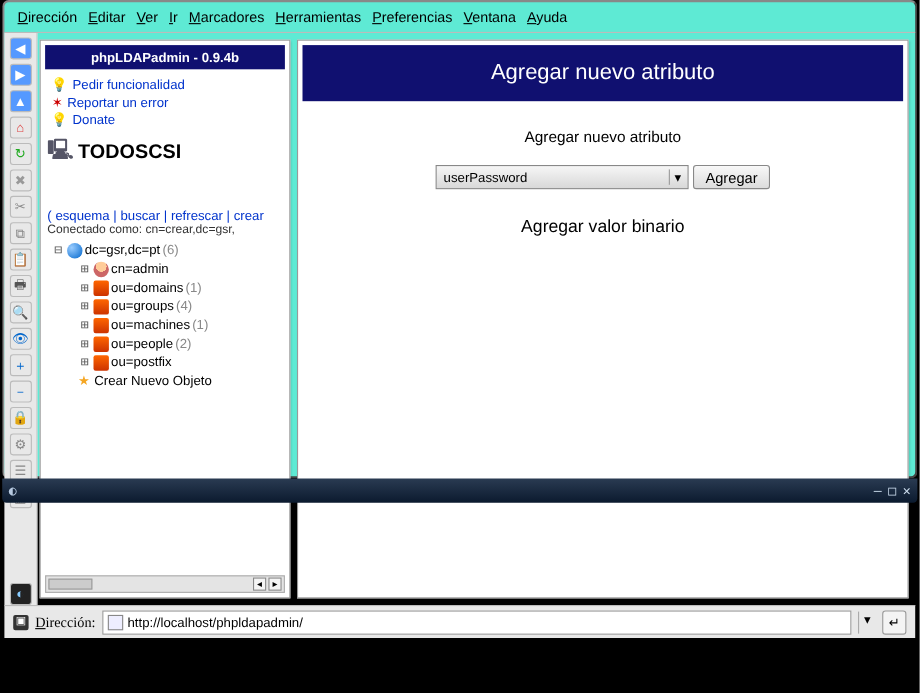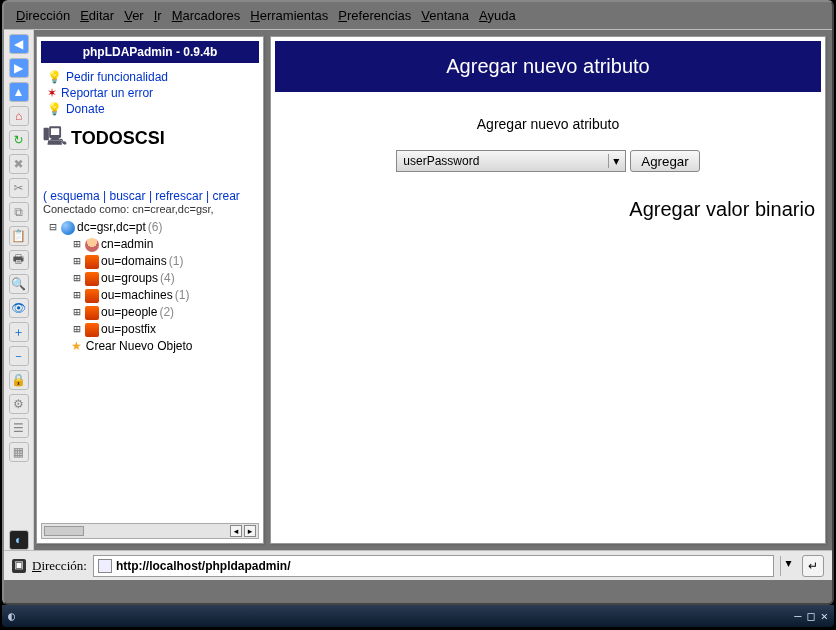--- a/index.html
+++ b/index.html
@@ -7,27 +7,27 @@
     margin: 0;
     font-family: sans-serif;
     font-size: 12px;
     background: #000;
     color: #000;
     width: 836px;
     height: 630px;
     overflow: hidden;
   }
   .window-frame {
-    background: #737373;
+    background: #5eead4;
     border: 2px solid #444;
     border-top-color: #888;
     border-left-color: #888;
     border-radius: 6px;
     width: 832px;
-    height: 605px;
+    height: 435px;
     margin: 0 auto;
     position: relative;
   }
   .menubar {
     display: flex;
     gap: 2px;
     padding: 4px 8px;
     font-family: "Comic Sans MS", cursive, sans-serif;
     font-size: 13px;
     border-bottom: 1px solid #bbb;
@@ -142,34 +142,34 @@
   .attr-row { display:flex;justify-content:center;gap:4px;align-items:center;}
   .attr-select {
     width: 230px; height:22px;
     background: linear-gradient(#f6f6f6,#d8d8d8);
     border:1px solid #888; text-align:left; padding:2px 6px;
     display:flex;align-items:center;justify-content:space-between;
   }
   .attr-select .arrow { border-left:1px solid #999;padding-left:4px;}
   .attr-input { width:156px;height:22px;border:1px solid #888;background:#ececec;text-align:left;padding:2px 6px;display:flex;align-items:center;}
   .attr-btn { height:22px;padding:2px 10px;border:1px solid #888;background:linear-gradient(#f8f8f8,#dcdcdc);border-radius:3px;cursor:pointer;}
-  .binary-head { margin-top:26px;font-size:20px;text-align:right;}
+  .binary-head { margin-top:26px;font-size:16px;}
   .binary-note { font-size:12px;color:#222;margin-top:26px;}
   .addr-bar {
     display:flex;align-items:center;gap:6px;
     padding:4px 8px;
     border-top:1px solid #bbb;
     background:#e8e8e8;
     height:30px;
   }
   .addr-label { font-family:"Comic Sans MS",cursive;font-size:13px;}
   .addr-label::first-letter{text-decoration:underline;}
   .addr-input {
     flex:1;height:22px;border:1px solid #999;background:#fff;
-    display:flex;align-items:center;padding:0 4px;gap:4px;font-weight:bold;
+    display:flex;align-items:center;padding:0 4px;gap:4px;
   }
   .addr-drop{width:16px;height:20px;border-left:1px solid #aaa;text-align:center;}
   .addr-go{width:22px;height:22px;border:1px solid #999;background:#f4f4f4;border-radius:3px;text-align:center;line-height:20px;}
   .titlebar {
     height:22px;background:linear-gradient(#2a3b52,#0b1a2e);
     color:#b8cbe2;font-family:monospace;font-size:12px;
     display:flex;align-items:center;justify-content:center;
     position:relative;
     width:832px;margin:0 auto;
     border-bottom-left-radius:4px;border-bottom-right-radius:4px;

